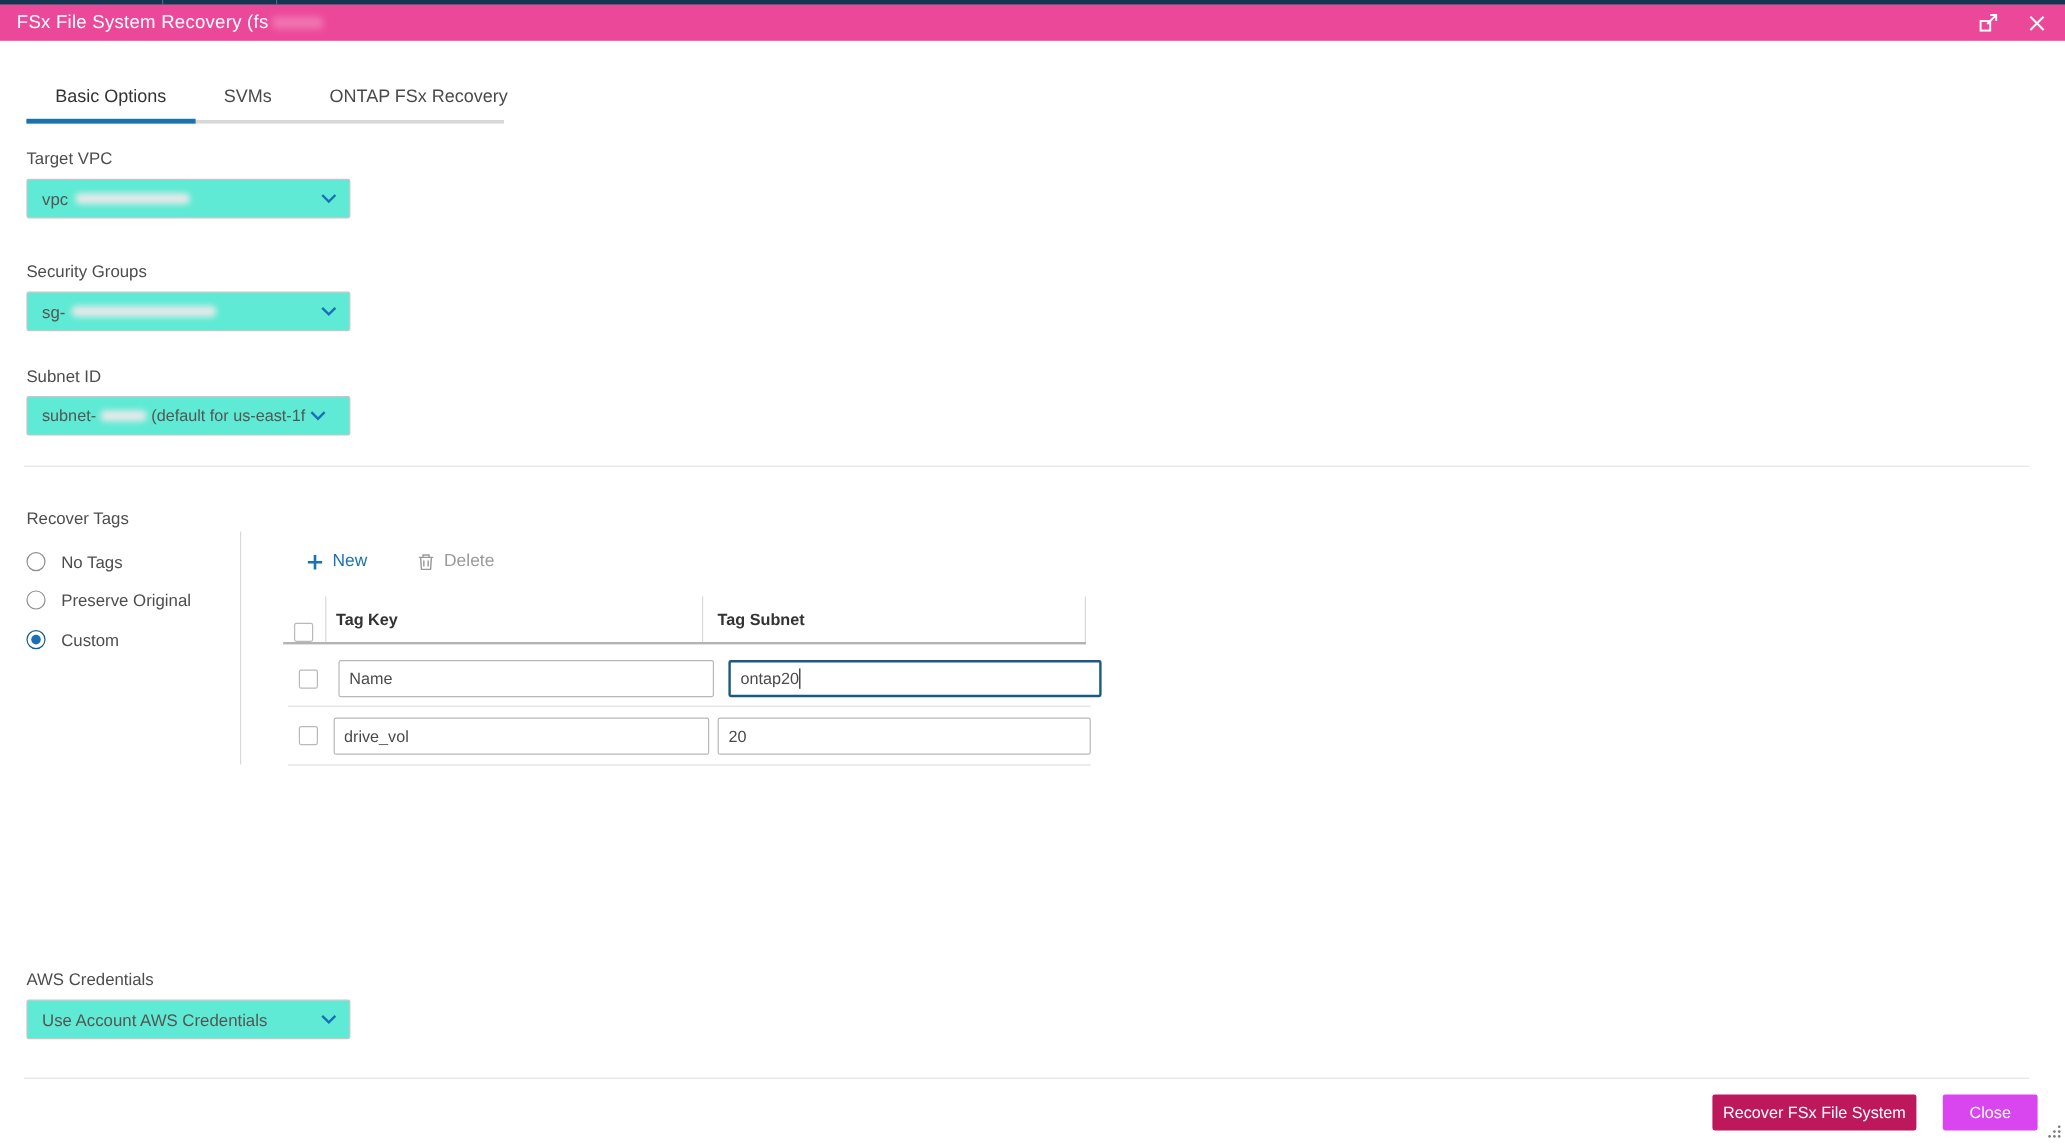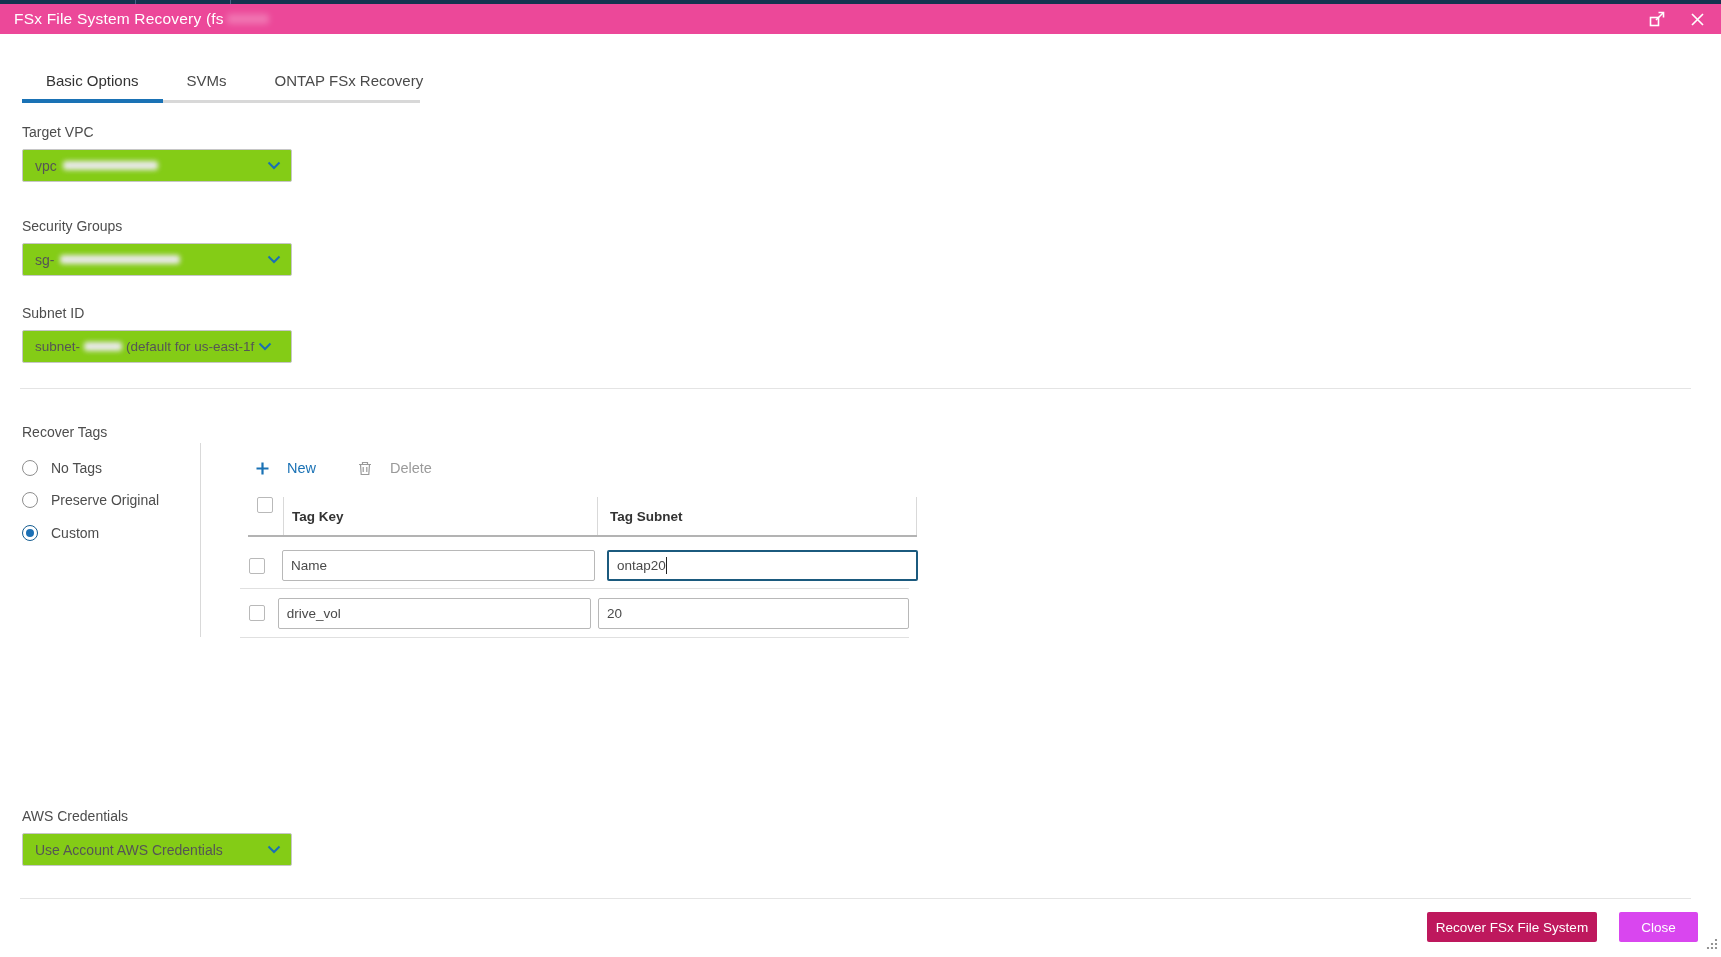--- a/index.html
+++ b/index.html
@@ -24,21 +24,21 @@
   .tabs { position: absolute; left: 22px; top: 62px; width: 398px; height: 41px;
     display: flex; border-bottom: 3px solid #d8d8d8; }
   .tab { padding: 0 24px; line-height: 38px; font-size: 15px; color: #4a4a4a;
     cursor: pointer; border-bottom: 4px solid transparent; margin-bottom: -3px; white-space: nowrap; }
   .tab.active { color: #333; border-bottom-color: #1a72b5; }
 
   
   .field { position: absolute; left: 22px; }
   .field-label { font-size: 14px; color: #4d4d4d; margin-bottom: 9px; }
   .select { width: 270px; height: 33px; border: 1px solid #c6c6c6; border-radius: 2px;
-    background: #84cc16; display: flex; align-items: center; padding: 0 10px 0 12px;
+    background: #5eead4; display: flex; align-items: center; padding: 0 10px 0 12px;
     font-size: 14px; color: #555; cursor: pointer; }
   .select .val { white-space: nowrap; }
   .select .chev { margin-left: auto; display: inline-flex; flex: none; }
   .blur-blob { display: inline-block; height: 9px; background: #e9e9e9; filter: blur(2.5px);
     border-radius: 3px; margin: 0 6px; flex: none; }
 
   .hdivider { position: absolute; left: 20px; width: 1671px; border-top: 1px solid #e4e4e4; }
 
   
   .rt-label { position: absolute; left: 22px; top: 424px; font-size: 14px; color: #4d4d4d; }
@@ -46,28 +46,28 @@
   .radio-circle { width: 16px; height: 16px; border: 1px solid #8f8f8f; border-radius: 50%;
     background: #fff; position: relative; flex: none; }
   .radio-row.selected .radio-circle { border: 1.5px solid #155d91; }
   .radio-row.selected .radio-circle::after { content: ""; position: absolute; left: 50%; top: 50%;
     transform: translate(-50%,-50%); width: 8px; height: 8px; border-radius: 50%; background: #1a6fb5; }
   .radio-label { font-size: 14px; color: #4d4d4d; }
   .vdivider { position: absolute; left: 200px; top: 443px; height: 194px; border-left: 1px solid #d9d9d9; }
 
   
   .tag-toolbar { position: absolute; left: 256px; top: 460px; display: flex; align-items: center; }
-  .tool-btn { display: inline-flex; align-items: center; gap: 18px; background: none; border: none;
+  .tool-btn { display: inline-flex; align-items: center; gap: 8px; background: none; border: none;
     font-family: inherit; font-size: 14.5px; cursor: pointer; }
   .tool-btn.new { color: #1a72b5; }
   .tool-btn.delete { color: #9a9a9a; margin-left: 42px; cursor: default; }
 
   
-  .thead { position: absolute; left: 248px; top: 497px; width: 669px; height: 40px;
-    display: flex; align-items: flex-start; border-bottom: 2px solid #b3b3b3; }
+  .thead { position: absolute; left: 236px; top: 497px; width: 669px; height: 40px;
+    display: flex; align-items: flex-end; border-bottom: 2px solid #b3b3b3; }
   .th { height: 100%; display: flex; align-items: center; font-size: 13.5px; font-weight: bold; color: #333; }
   .th-key { width: 314px; border-left: 1px solid #d9d9d9; padding-left: 8px; }
   .th-value { width: 320px; border-left: 1px solid #d9d9d9; border-right: 1px solid #d9d9d9; padding-left: 12px; }
   .cb-col { width: 35px; display: flex; align-items: center; padding-left: 9px; }
   input[type="checkbox"] { appearance: none; -webkit-appearance: none; width: 16px; height: 16px;
     border: 1px solid #b9b9b9; border-radius: 2px; background: #fff; margin: 0; cursor: pointer; }
   .trow { position: absolute; left: 240px; width: 669px; display: flex; align-items: center;
     border-bottom: 1px solid #e0e0e0; }
   .trow-1 { top: 543px; height: 46px; gap: 12px; }
   .trow-2 { top: 589px; height: 49px; }

